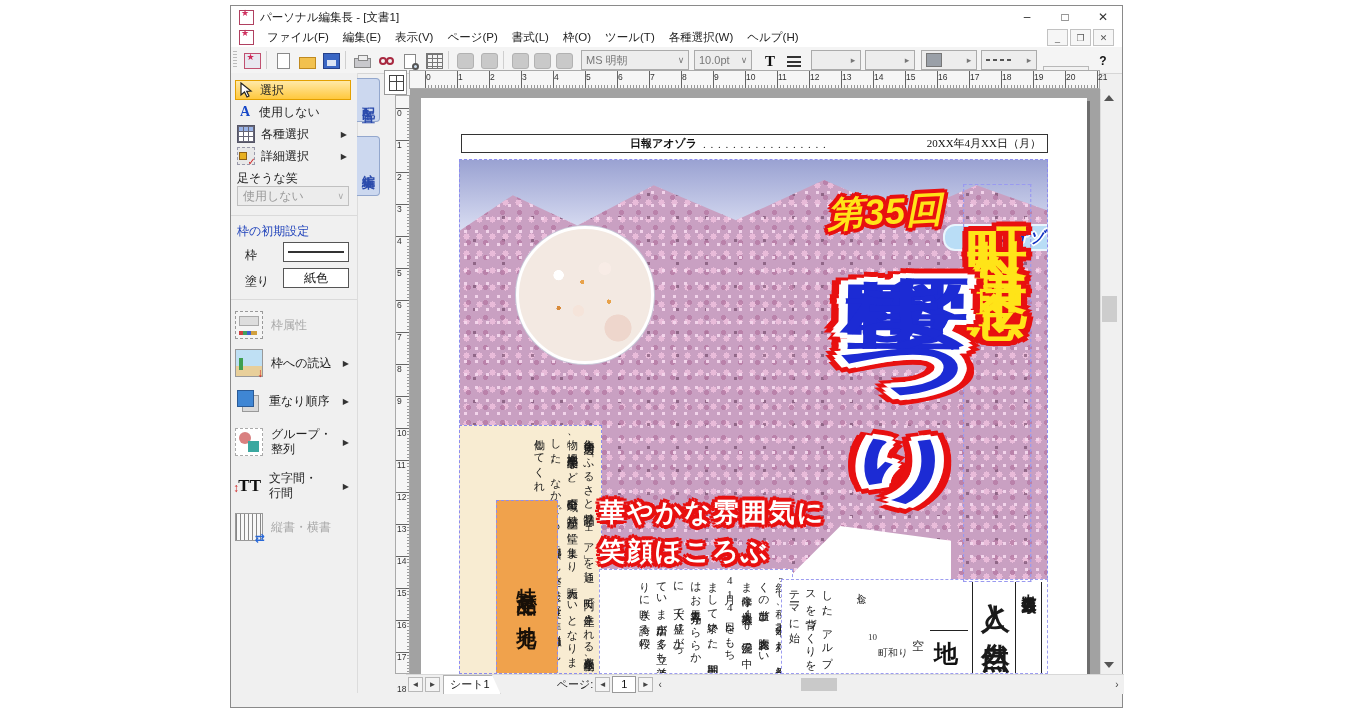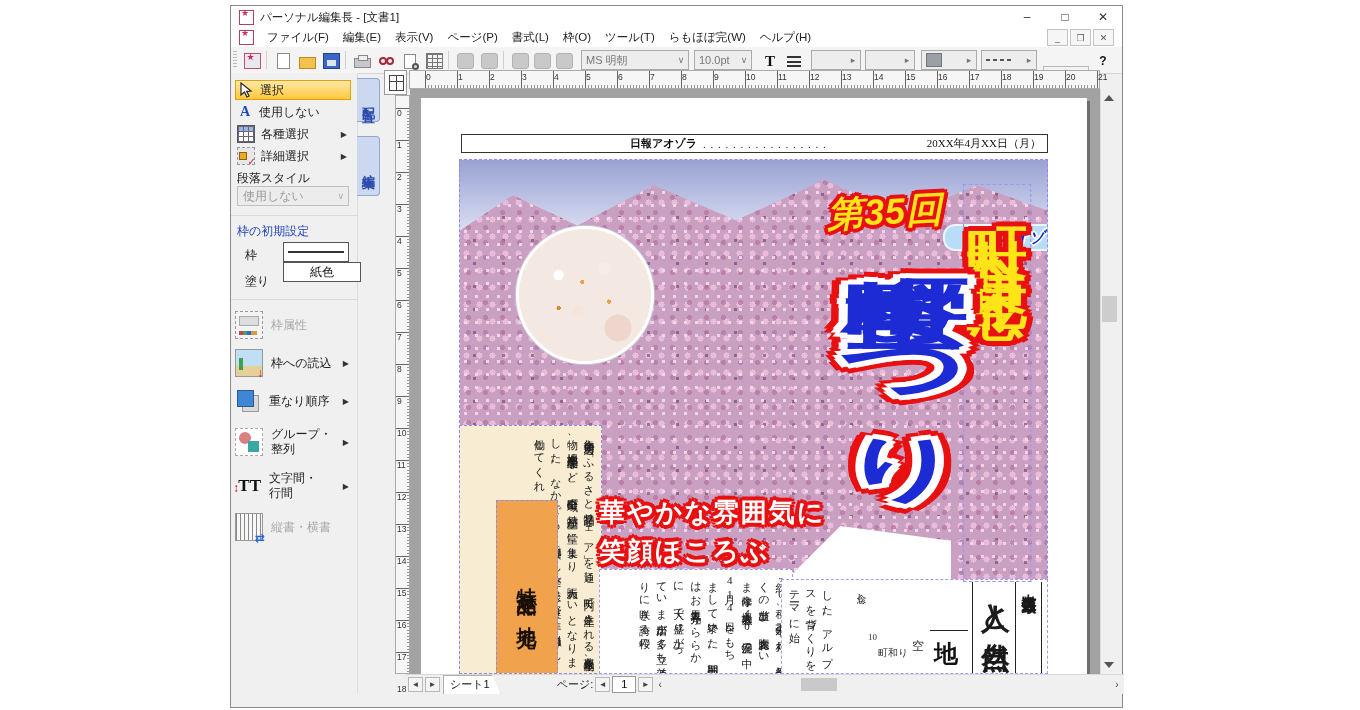--- a/index.html
+++ b/index.html
@@ -238,21 +238,21 @@
   <div class="menubar">
     <div class="appicon"></div>
     <div class="menuitems">
         <span class="menuitem">ファイル(F)</span>
         <span class="menuitem">編集(E)</span>
         <span class="menuitem">表示(V)</span>
         <span class="menuitem">ページ(P)</span>
         <span class="menuitem">書式(L)</span>
         <span class="menuitem">枠(O)</span>
         <span class="menuitem">ツール(T)</span>
-        <span class="menuitem">らもほぼ完(W)</span>
+        <span class="menuitem">各種選択(W)</span>
         <span class="menuitem">ヘルプ(H)</span>
       </div>
     <div class="mdibtns">
       <div class="mdibtn">_</div>
       <div class="mdibtn">❐</div>
       <div class="mdibtn">✕</div>
     </div>
   </div>
 
   <div class="toolbar">
@@ -351,33 +351,33 @@
     <div class="ptool" style="top:51px">
       <span class="pico icTable"></span>
       <span class="lab">各種選択</span>
         <span class="subarr">▶</span>
       </div>
     <div class="ptool" style="top:73px">
       <span class="pico icDetail"></span>
       <span class="lab">詳細選択</span>
         <span class="subarr">▶</span>
       </div>
-    <div class="plabel" style="top:97px">段落スタイル</div>
+    <div class="plabel" style="top:97px">足そうな笑</div>
     <div class="pcombo" style="top:113px">
       <span>使用しない</span>
         <span style="margin-left:auto;margin-right:4px;font-size:9px;color:#aaa">∨</span>
       </div>
     <div class="pdivider" style="top:142px"></div>
     <div class="plabel blue-label" style="top:150px">枠の初期設定</div>
     <div class="plabel" style="top:174px;left:14px">枠</div>
     <div class="fbox" style="left:52px;top:169px;width:66px;height:20px">
         <div class="fline"></div>
       </div>
     <div class="plabel" style="top:200px;left:14px">塗り</div>
-    <div class="fbox" style="left:52px;top:189px;width:78px;height:20px">
+    <div class="fbox" style="left:52px;top:195px;width:66px;height:20px">
         <span>紙色</span>
       </div>
     <div class="pdivider" style="top:226px"></div>
     <div class="actrow dis" style="top:236px;height:32px">
       <div class="bico icStamp"></div>
         <span class="lab">枠属性</span>
       </div>
     <div class="actrow" style="top:274px;height:32px">
       <div class="bico icImg"></div>
         <span class="lab">枠への読込</span>

